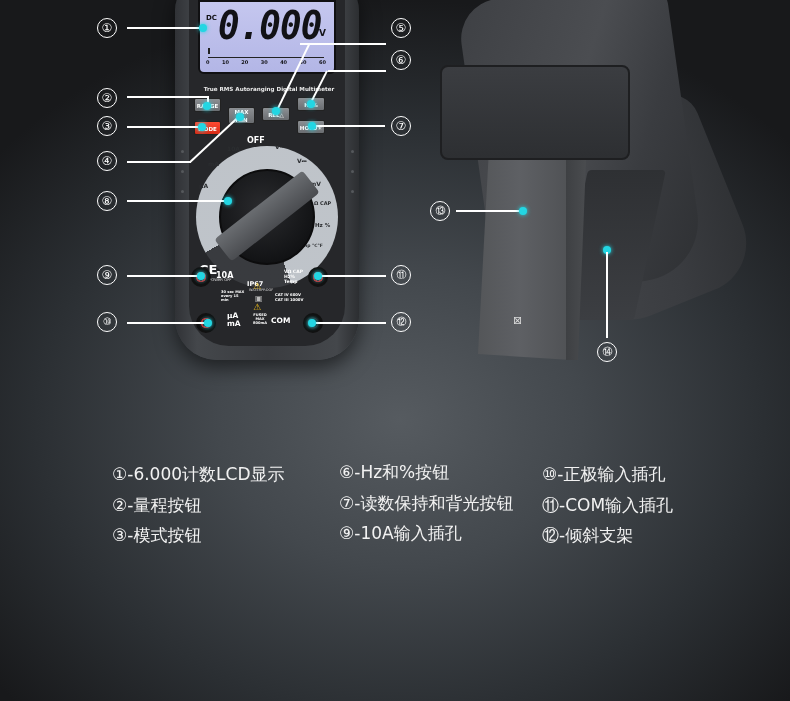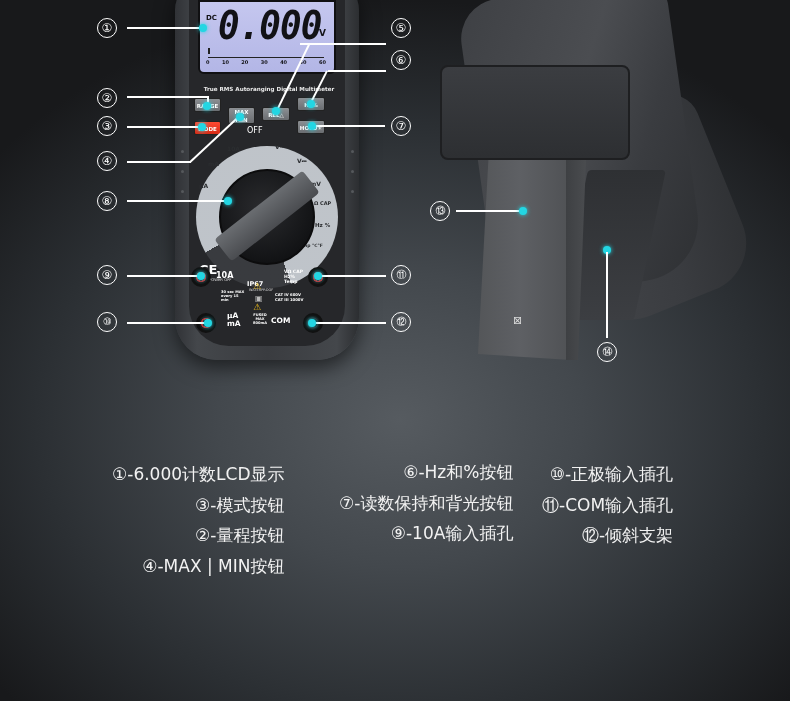--- a/index.html
+++ b/index.html
@@ -60,21 +60,21 @@
     position:absolute; left:44px; top:169px; width:96px; height:96px; border-radius:50%;
     background: radial-gradient(circle at 45% 40%, #2a2b2e, #111214 75%);
     border: 2px solid #0c0c0d;
   }
   .dial-knob {
     position:absolute; left:36px; top:202px; width:112px; height:28px;
     background: linear-gradient(180deg,#6a6d71,#4a4c50);
     border-radius:4px; transform: rotate(-38deg);
   }
   .dial-label { position:absolute; font-size:6px; font-weight:bold; color:#2b2d30; }
-  .off-label { position:absolute; left:72px; top:126px; font-size:8px; font-weight:normal; color:#fff; }
+  .off-label { position:absolute; left:72px; top:136px; font-size:8px; font-weight:bold; color:#fff; }
 
   .ce { position:absolute; left:24px; top:262px; font-size:13px; font-weight:bold; color:#fff; }
   .auto-off { position:absolute; left:22px; top:277px; font-size:3.8px; color:#ddd; }
   .ip67 { position:absolute; left:72px; top:280px; font-size:6.5px; font-weight:bold; color:#fff; }
   .waterproof { position:absolute; left:74px; top:288px; font-size:3.5px; color:#ddd; }
 
   .jack {
     position:absolute; width:20px; height:20px; border-radius:50%;
     background: radial-gradient(circle, #0d0d0e 35%, #c92222 38%, #c92222 50%, #1a1a1b 54%);
     border: 3px solid #111;
@@ -127,21 +127,21 @@
     font-size:12px; line-height:18px; text-align:center; color:#fff;
     font-family:"DejaVu Sans", sans-serif;
   }
   .callout-num.small { font-size:10px; letter-spacing:-1px; }
   .line { position:absolute; height:2px; background:#fff; }
   .vline { position:absolute; width:2px; background:#fff; }
   .dot { position:absolute; width:8px; height:8px; border-radius:50%; background:#23d6e3; box-shadow:0 0 4px #23d6e3; }
   .diag { position:absolute; height:1.5px; background:#fff; transform-origin: 0 50%; }
 
   
-  .legend-col { position:absolute; top:462px;text-align:right; }
+  .legend-col { position:absolute; top:462px; }
   .legend-item { height:30.5px; font-size:17px; color:#f2f2f2; white-space:nowrap; line-height:24px; }
 </style>
 </head>
 <body>
 
 <div class="meter">
   <div class="meter-face"></div>
 </div>
 
 <div class="grip-dot" style="left:181px;top:150px"></div>
@@ -280,23 +280,22 @@
 <div class="callout-num small" style="left:430px;top:201px">⑬</div>
 <div class="line" style="left:456px;top:210px;width:64px;height:1.5px"></div>
 <div class="dot" style="left:519px;top:207px"></div>
 
 <div class="dot" style="left:603px;top:246px"></div>
 <div class="vline" style="left:606px;top:252px;height:86px;width:1.5px"></div>
 <div class="callout-num small" style="left:597px;top:342px">⑭</div>
 
 <div class="legend-col" style="left:112px">
   <div class="legend-item"><span>①</span><span>-6.000计数LCD显示</span></div>
+  <div class="legend-item"><span>②</span><span>-量程按钮</span></div>
   <div class="legend-item"><span>③</span><span>-模式按钮</span></div>
-  <div class="legend-item"><span>②</span><span>-量程按钮</span></div>
-  <div class="legend-item"><span>④</span><span>-MAX | MIN按钮</span></div>
 </div>
 
 <div class="legend-col" style="left:339px;top:460px">
   <div class="legend-item"><span>⑥</span><span>-Hz和%按钮</span></div>
   <div class="legend-item"><span>⑦</span><span>-读数保持和背光按钮</span></div>
   <div class="legend-item"><span>⑨</span><span>-10A输入插孔</span></div>
 </div>
 
 <div class="legend-col" style="left:542px">
   <div class="legend-item"><span>⑩</span><span>-正极输入插孔</span></div>

